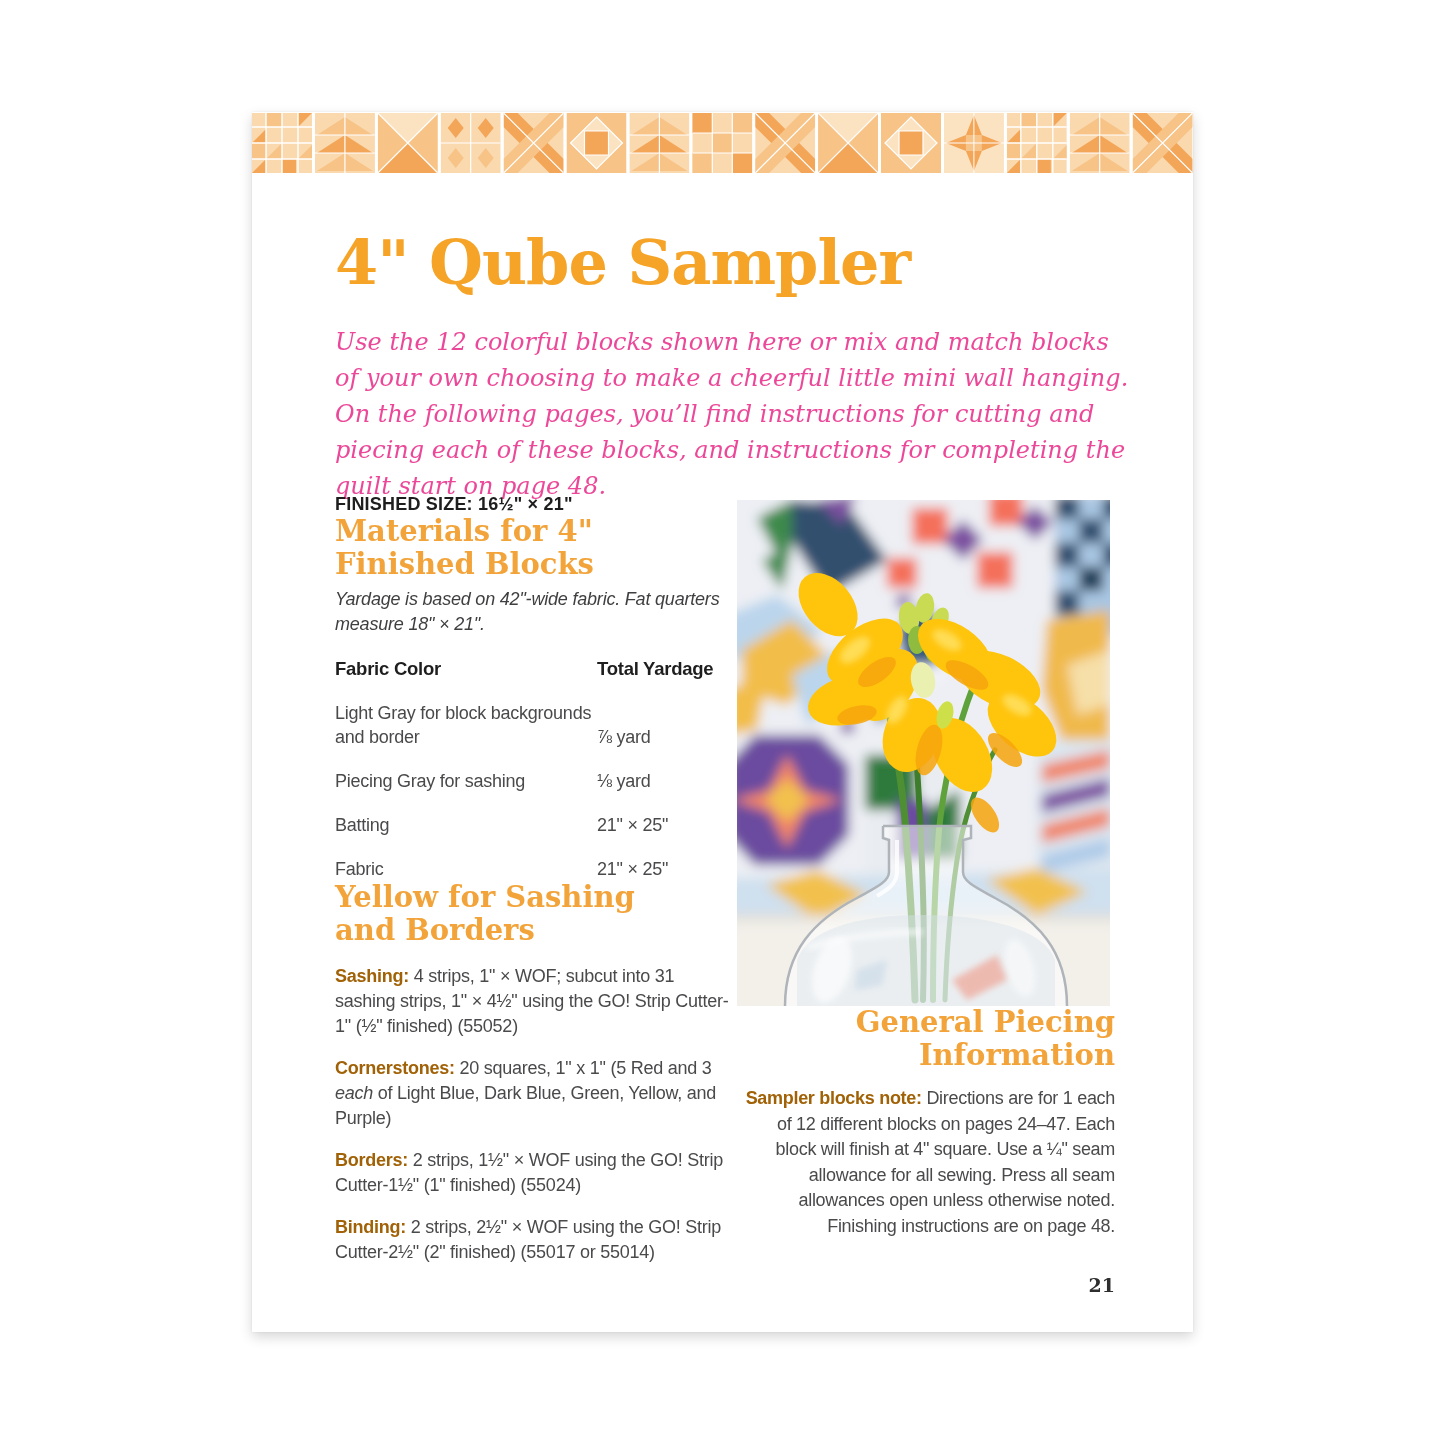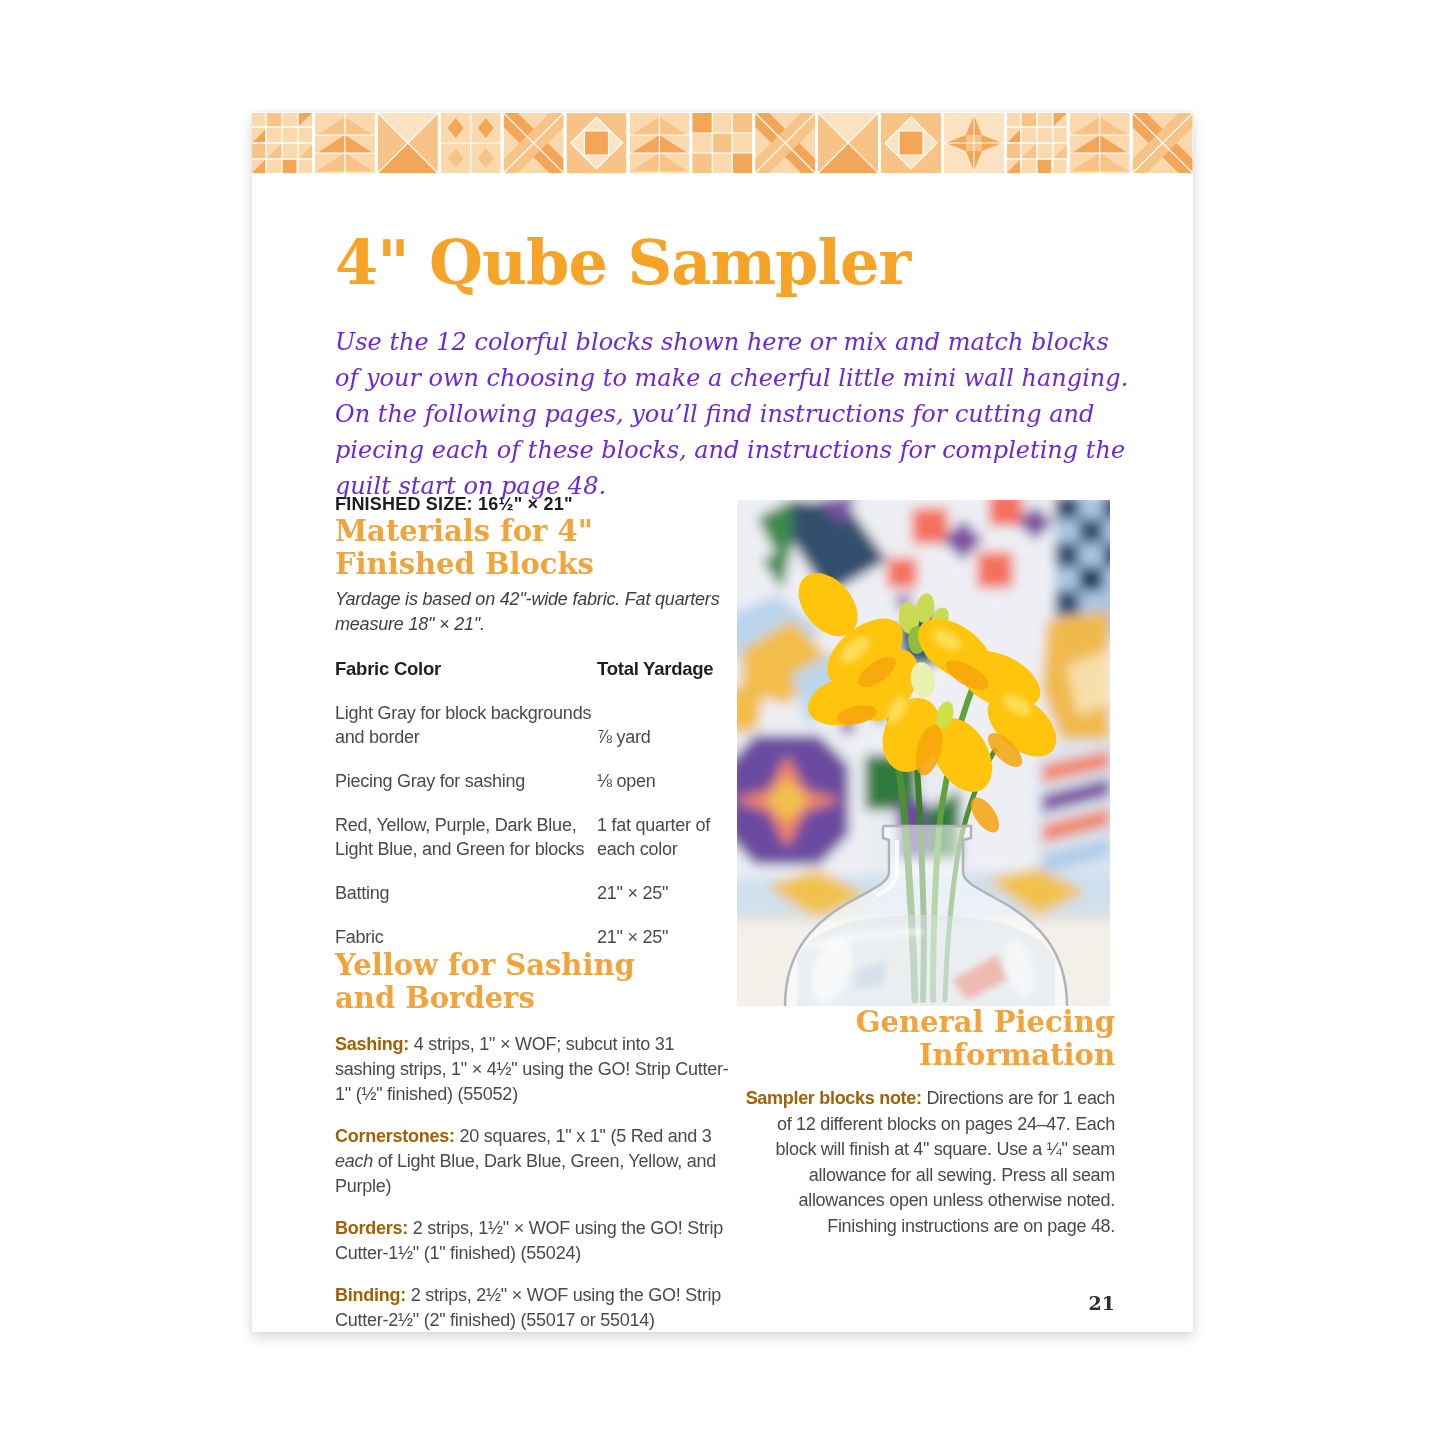--- a/index.html
+++ b/index.html
@@ -3,42 +3,42 @@
 <meta charset="utf-8">
 <style>
   html,body{margin:0;padding:0;background:#ffffff;}
   .canvas{position:relative;width:1445px;height:1445px;background:#ffffff;overflow:hidden;
           font-family:"Liberation Sans", sans-serif;}
   .page{position:absolute;left:252px;top:112px;width:941px;height:1220px;background:#ffffff;
         box-shadow:0 5px 12px rgba(0,0,0,0.16), 0 0 2px rgba(0,0,0,0.07);}
   .qborder{position:absolute;top:0;left:0;width:941px;height:62px;}
   .title{position:absolute;left:83px;top:114px;color:#F5A428;
          font-family:"DejaVu Serif", serif;font-weight:bold;font-size:62px;letter-spacing:-1px;}
-  .intro{position:absolute;left:83px;top:212px;width:795px;color:#6d28d9;
+  .intro{position:absolute;left:83px;top:212px;width:795px;color:#ec4899;
          font-family:"DejaVu Serif", serif;font-style:italic;font-size:24px;line-height:36px;}
   .col-left{position:absolute;left:83px;top:382px;width:394px;}
   .col-right{position:absolute;left:485px;top:388px;width:378px;text-align:right;}
   .finished{font-size:18px;font-weight:bold;color:#1E1E1E;letter-spacing:0.2px;}
   h2.sec{font-family:"DejaVu Serif", serif;font-weight:bold;color:#F2A43A;
          font-size:29px;line-height:33px;margin:0;}
   .m-heading{margin-top:24px;}
   .m-note{margin-top:6px;font-style:italic;font-size:18px;line-height:25px;color:#3F3F41;
           letter-spacing:-0.2px;}
   .ftable{margin-top:20px;}
   .trow{display:grid;grid-template-columns:262px 1fr;align-items:end;margin-top:20px;
         font-size:18px;line-height:24px;color:#4A4A4C;letter-spacing:-0.25px;}
   .thead{align-items:start;font-weight:bold;color:#1E1E1E;margin-top:16px;font-size:18.5px;}
   .c-heading{margin-top:36px;}
   .cut p{margin:17px 0 0 0;font-size:18px;line-height:25px;color:#4A4A4C;letter-spacing:-0.25px;}
   .cut p b, .pnote b{color:#a16207;}
   .photo{width:373px;height:506px;display:block;}
   .p-heading{margin-top:38px;}
   .pnote{margin-top:14px;font-size:18px;line-height:25.5px;color:#4A4A4C;letter-spacing:-0.3px;}
   .pagenum{position:absolute;top:1162px;right:78px;font-family:"DejaVu Serif", serif;
-           font-weight:bold;font-size:19px;color:#2E2E2E;margin-top:18px;}
+           font-weight:bold;font-size:19px;color:#2E2E2E;}
 </style>
 </head>
 <body>
 
 <div class="canvas">
   <div class="page">
 
     <svg class="qborder" viewBox="0 0 941 62" xmlns="http://www.w3.org/2000/svg">
       <defs>
         <symbol id="qbA" viewBox="0 0 60 60">
@@ -157,25 +157,21 @@
         <div class="trow thead">
           <span>Fabric Color</span>
           <span>Total Yardage</span>
         </div>
         <div class="trow">
           <span>Light Gray for block backgrounds and border</span>
           <span>⅞ yard</span>
         </div>
         <div class="trow">
           <span>Piecing Gray for sashing</span>
-          <span>⅛ open</span>
-        </div>
-        <div class="trow">
-          <span>Red, Yellow, Purple, Dark Blue, Light Blue, and Green for blocks</span>
-          <span>1 fat quarter of each color</span>
+          <span>⅛ yard</span>
         </div>
         <div class="trow">
           <span>Batting</span>
           <span>21" × 25"</span>
         </div>
         <div class="trow">
           <span>Fabric</span>
           <span>21" × 25"</span>
         </div>
       </div>

